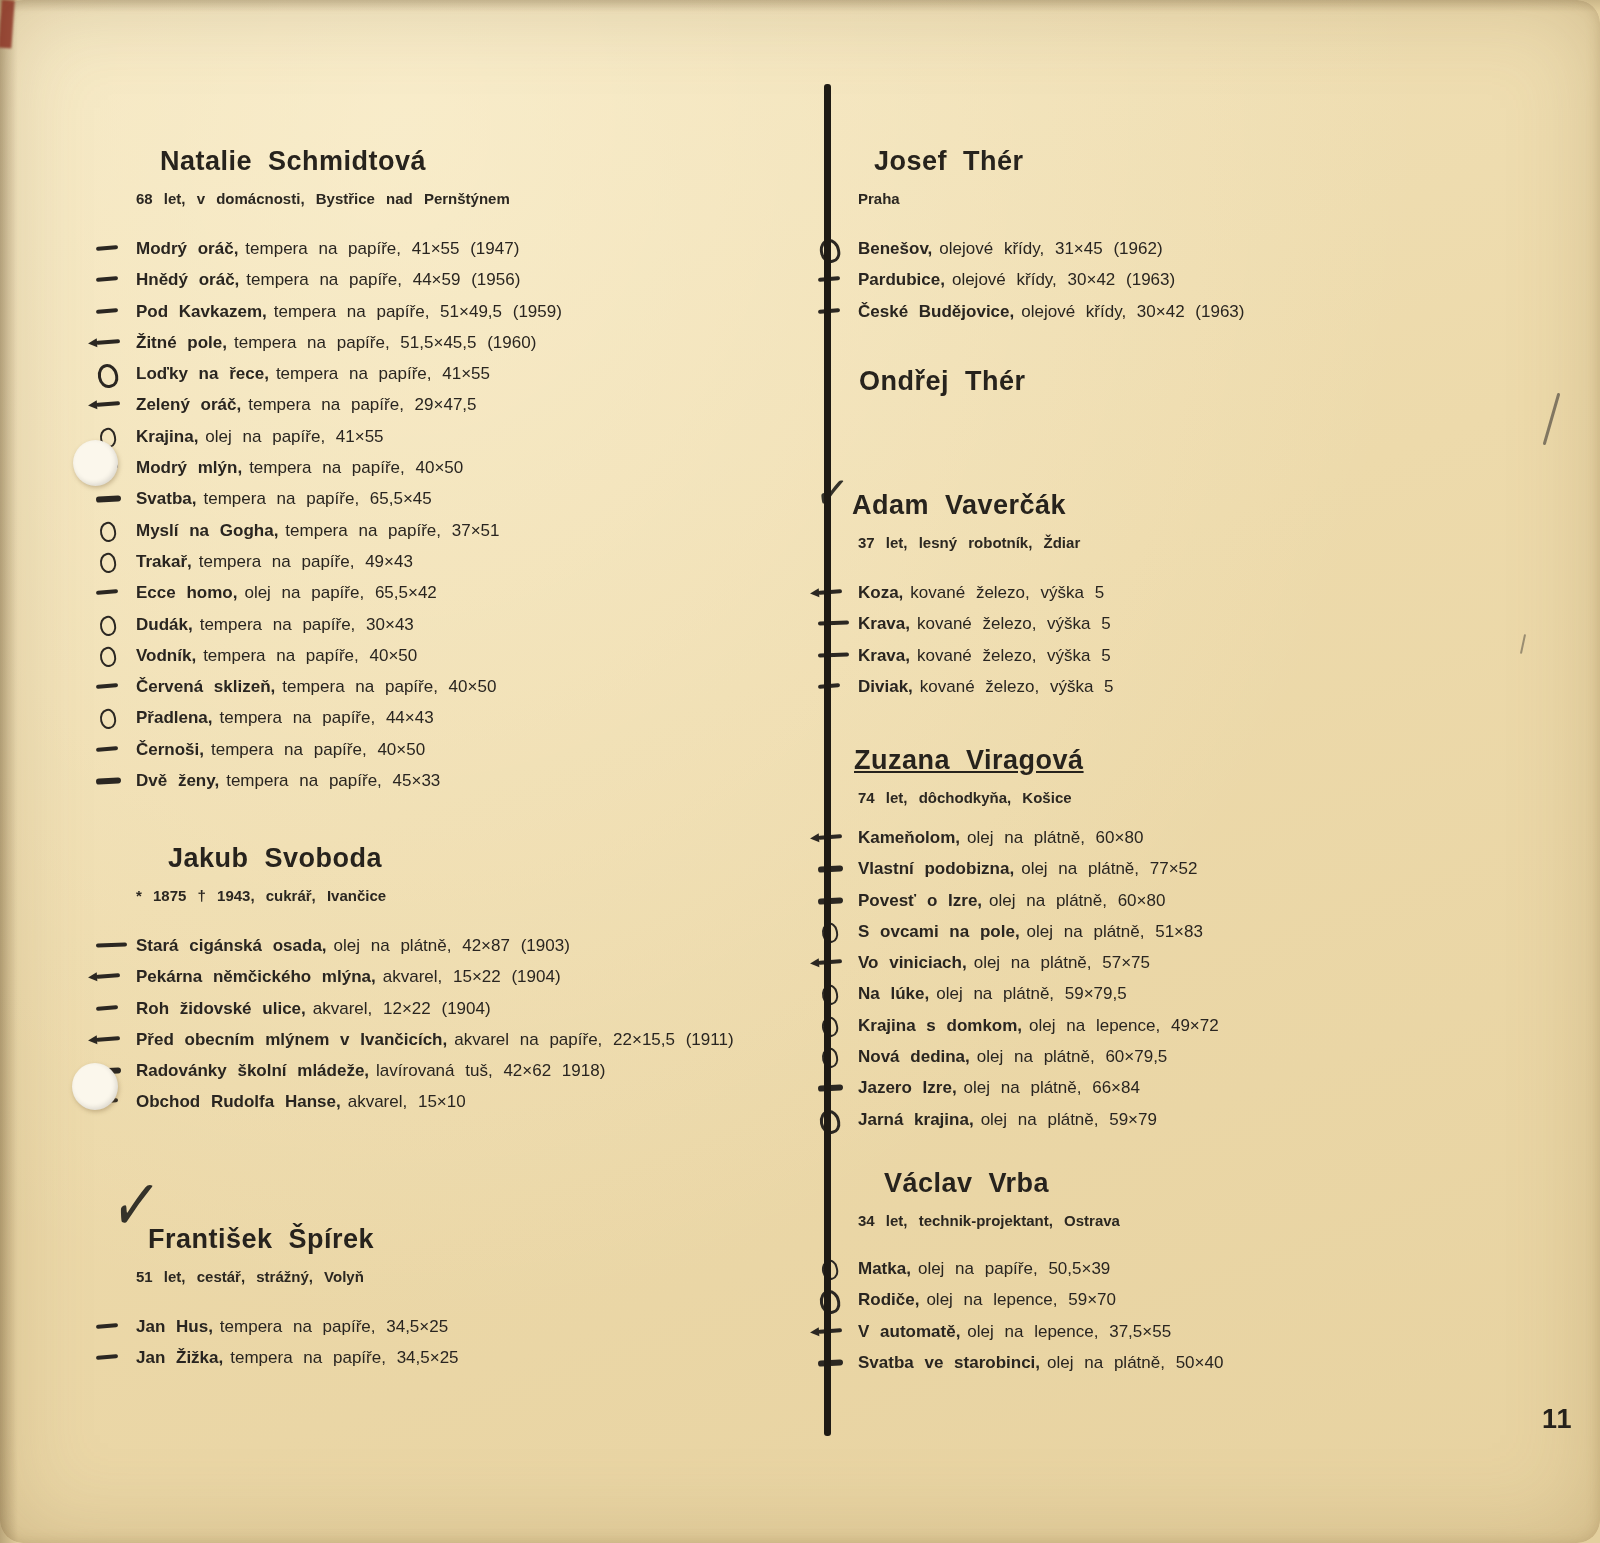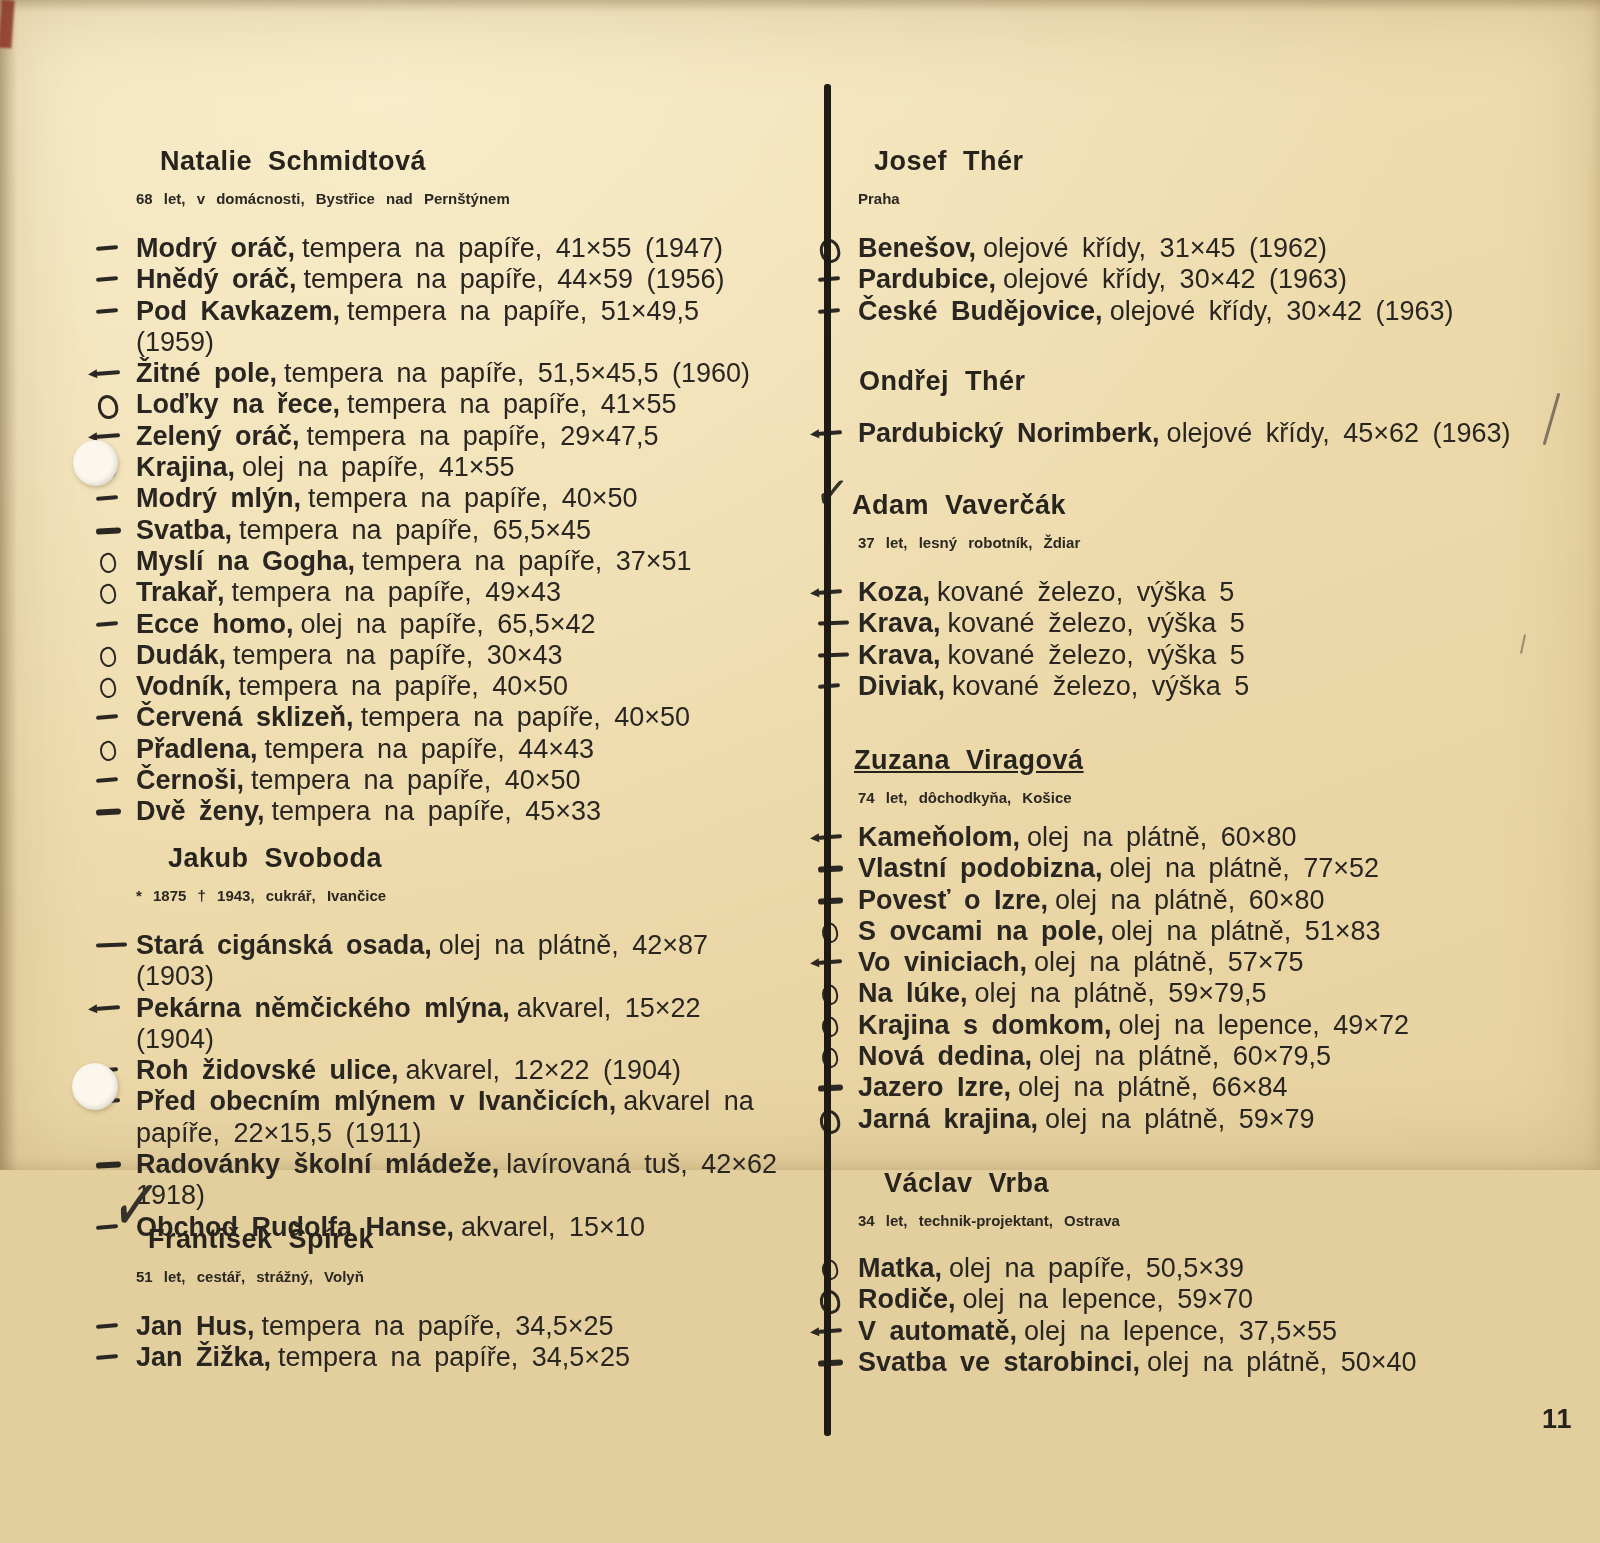--- a/index.html
+++ b/index.html
@@ -1,22 +1,22 @@
 <!DOCTYPE html>
 <html><head>
 <meta charset="utf-8">
 <style>
   html,body{margin:0;padding:0;}
   body{width:1600px;height:1543px;overflow:hidden;background:#e3cf9e;
        font-family:"Liberation Sans",sans-serif;}
-  .paper{position:absolute;inset:0;width:1600px;height:1170px;
+  .paper{position:absolute;inset:0;width:1600px;height:1543px;
     background:
       radial-gradient(ellipse at 25% 8%, rgba(255,246,218,.55), transparent 60%),
       linear-gradient(160deg,#f1e2ba 0%,#eddaab 45%,#e7d2a0 100%);
-    box-shadow:inset 0 0 90px rgba(140,110,60,.28), inset 0 0 14px rgba(120,90,45,.25);}
+    box-shadow:inset 0 0 90px rgba(140,110,60,.28), inset 0 0 14px rgba(120,90,45,.25);border-radius:23px;}
   .edge-left{position:absolute;left:0;top:0;width:18px;height:100%;
     background:linear-gradient(90deg,rgba(92,70,38,.30),rgba(92,70,38,0));z-index:9;}
   .edge-top{position:absolute;left:0;top:0;width:100%;height:12px;
     background:linear-gradient(180deg,rgba(92,70,38,.18),rgba(92,70,38,0));z-index:9;}
   .red-mark{position:absolute;left:0px;top:0px;width:13px;height:48px;background:#8d3526;
     filter:blur(1.2px);transform:rotate(4deg);opacity:.85;z-index:10;}
   .pen-slash{position:absolute;background:#4a443c;border-radius:2px;z-index:8;}
   .pen-slash.s1{left:1550px;top:392px;width:3px;height:54px;transform:rotate(16deg);opacity:.65;}
   .pen-slash.s2{left:1522px;top:634px;width:2px;height:20px;transform:rotate(12deg);opacity:.5;}
 
@@ -32,21 +32,21 @@
   
   .col{position:absolute;top:0;z-index:3;color:#292520;}
   .col-left{left:90px;width:700px;}
   .col-right{left:812px;width:720px;}
   .sec{position:absolute;width:100%;}
   .sec h2{position:relative;margin:0;font-size:27px;font-weight:bold;letter-spacing:.5px;
     word-spacing:8px;line-height:30px;color:#27231d;}
   .sec .subtitle{margin:13px 0 0 46px;font-size:15px;font-weight:bold;line-height:19px;
     word-spacing:7px;color:#2b2721;}
   .sec .items{margin-top:25px;}
-  .row{position:relative;padding-left:46px;font-size:27px;line-height:31.3px;
+  .row{position:relative;padding-left:46px;font-size:17px;line-height:31.3px;
     word-spacing:6px;color:#292520;}
   .row .t{font-weight:bold;}
   .row .d{margin-left:7px;font-weight:normal;}
 
   
   .L0{top:146px;} .L1{top:843px;} .L2{top:1224px;}
   .R0{top:146px;} .R1{top:366px;} .R2{top:490px;} .R3{top:745px;} .R4{top:1168px;}
   .L0 h2{margin-left:70px;} .L1 h2{margin-left:78px;} .L2 h2{margin-left:58px;}
   .R0 h2{margin-left:62px;} .R1 h2{margin-left:47px;} .R2 h2{margin-left:40px;}
   .R3 h2{margin-left:42px;text-decoration:underline;} .R4 h2{margin-left:72px;}
@@ -282,26 +282,20 @@
     <b class="t">České Budějovice,</b><span class="d">olejové křídy, 30×42 (1963)</span>
   </div>
         </div>
   </div>
       <div class="sec R1">
     <h2>
       
       <span class="nm">Ondřej Thér</span>
     </h2>
 
-    <div class="items">
-          <div class="row">
-    <span class="mark arrow"></span>
-    <b class="t">Pardubický Norimberk,</b><span class="d">olejové křídy, 45×62 (1963)</span>
-  </div>
-        </div>
   </div>
       <div class="sec R2">
     <h2>
       <span class="check">✓</span>
       <span class="nm">Adam Vaverčák</span>
     </h2>
     <div class="subtitle">37 let, lesný robotník, Ždiar</div>
     <div class="items">
           <div class="row">
     <span class="mark arrow"></span>

